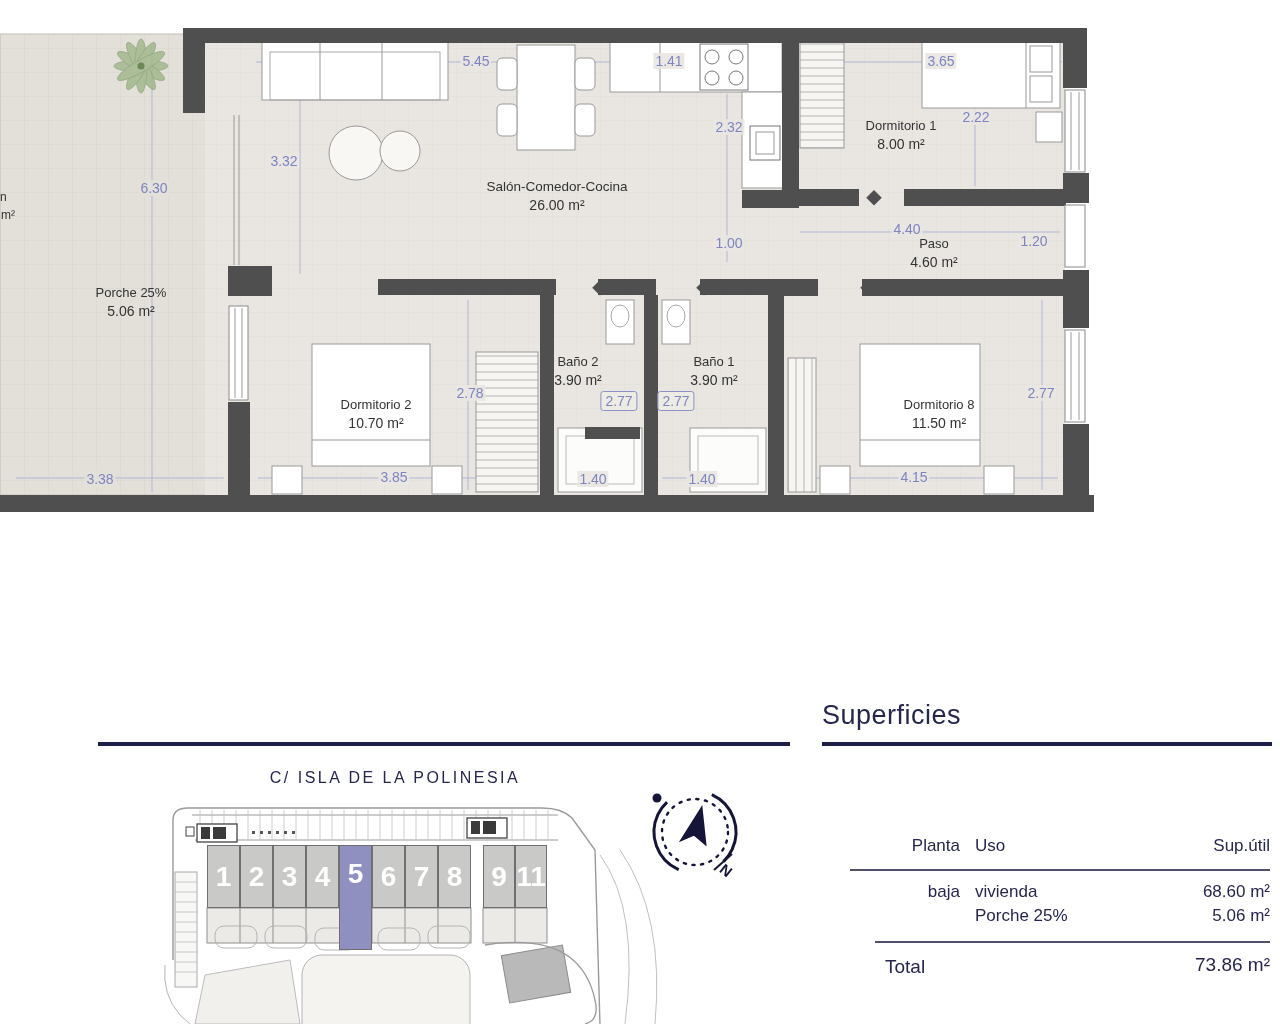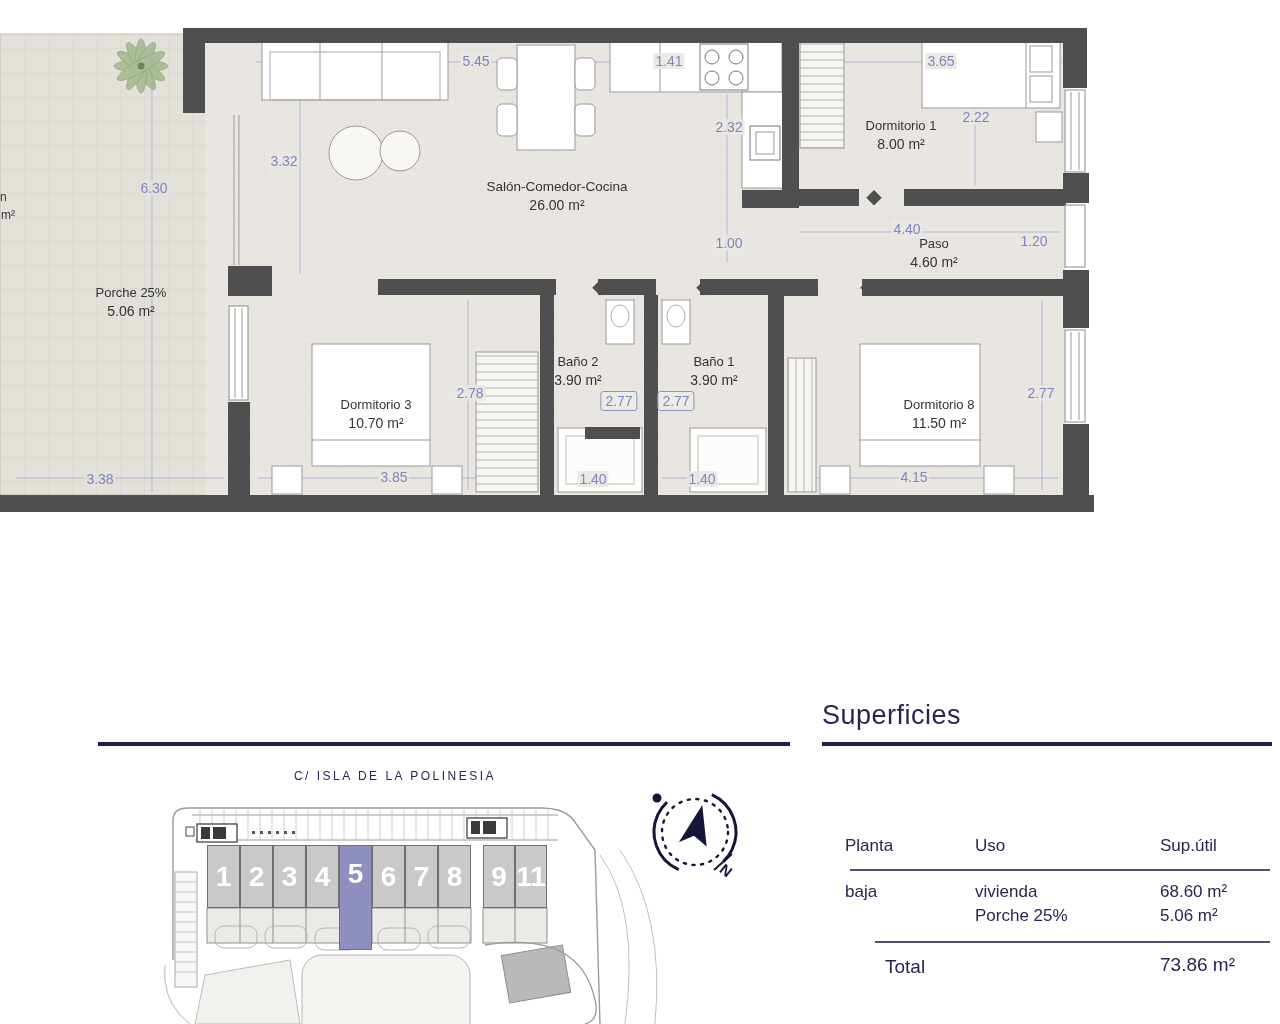--- a/index.html
+++ b/index.html
@@ -13,32 +13,32 @@
   .room-label .rname{display:block;}
   .room-label .rarea{display:block;font-size:14px;}
   .dim{position:absolute;transform:translate(-50%,-50%);font-size:14px;color:#7d84c2;
        background:rgba(233,230,225,0.88);padding:0 2px;white-space:nowrap;}
   .dim.porch{background:rgba(227,224,217,0.88);text-align:right;}
   .dim.boxed{border:1px solid #8b91c6;border-radius:3px;background:#edece4;padding:1px 4px;}
   .edge-partial{position:absolute;font-size:12px;color:#333;}
   
   .section-h{position:absolute;font-size:27px;color:#26264f;letter-spacing:0.5px;}
   .rule{position:absolute;height:4px;background:#1e1e4a;}
-  .street{position:absolute;left:215px;top:769px;width:360px;text-align:center;font-size:12px;
+  .street{position:absolute;left:215px;top:769px;width:360px;text-align:center;font-size:16px;
           letter-spacing:2.5px;color:#26264f;}
   
   .plot{position:absolute;top:845px;width:33px;height:63px;background:#c9c9c8;
         border:1.5px solid #6f6f6f;box-sizing:border-box;display:flex;align-items:center;
         justify-content:center;color:#ffffff;font-size:28px;font-weight:bold;}
   .plot.hl{background:#8f90c0;height:105px;align-items:flex-start;padding-top:12px;}
   .plot.p9{left:483px;width:32px;}
   .plot.p10{left:515px;width:32px;}
   
   .tcell{position:absolute;color:#26264f;font-size:17px;white-space:nowrap;}
-  .t-right{}
+  .t-right{text-align:right;}
   .t-center{text-align:left;}
   .tline{position:absolute;background:#50506a;}
   .t-big{font-size:19px;}
 </style>
 </head>
 <body>
 
 <div class="screen">
 
   <svg class="abs" style="left:0;top:0" width="1280" height="665" viewBox="0 0 1280 665">
@@ -228,21 +228,21 @@
   </div>
   <div class="room-label" style="left:578px;top:372px">
     <span class="rname">Baño 2</span>
     <span class="rarea">3.90 m²</span>
   </div>
   <div class="room-label" style="left:714px;top:372px">
     <span class="rname">Baño 1</span>
     <span class="rarea">3.90 m²</span>
   </div>
   <div class="room-label" style="left:376px;top:415px">
-    <span class="rname">Dormitorio 3</span>
+    <span class="rname">Dormitorio 2</span>
     <span class="rarea">10.70 m²</span>
   </div>
   <div class="room-label" style="left:939px;top:415px">
     <span class="rname">Dormitorio 8</span>
     <span class="rarea">11.50 m²</span>
   </div>
   <div class="room-label" style="left:131px;top:303px">
     <span class="rname">Porche 25%</span>
     <span class="rarea">5.06 m²</span>
   </div>

